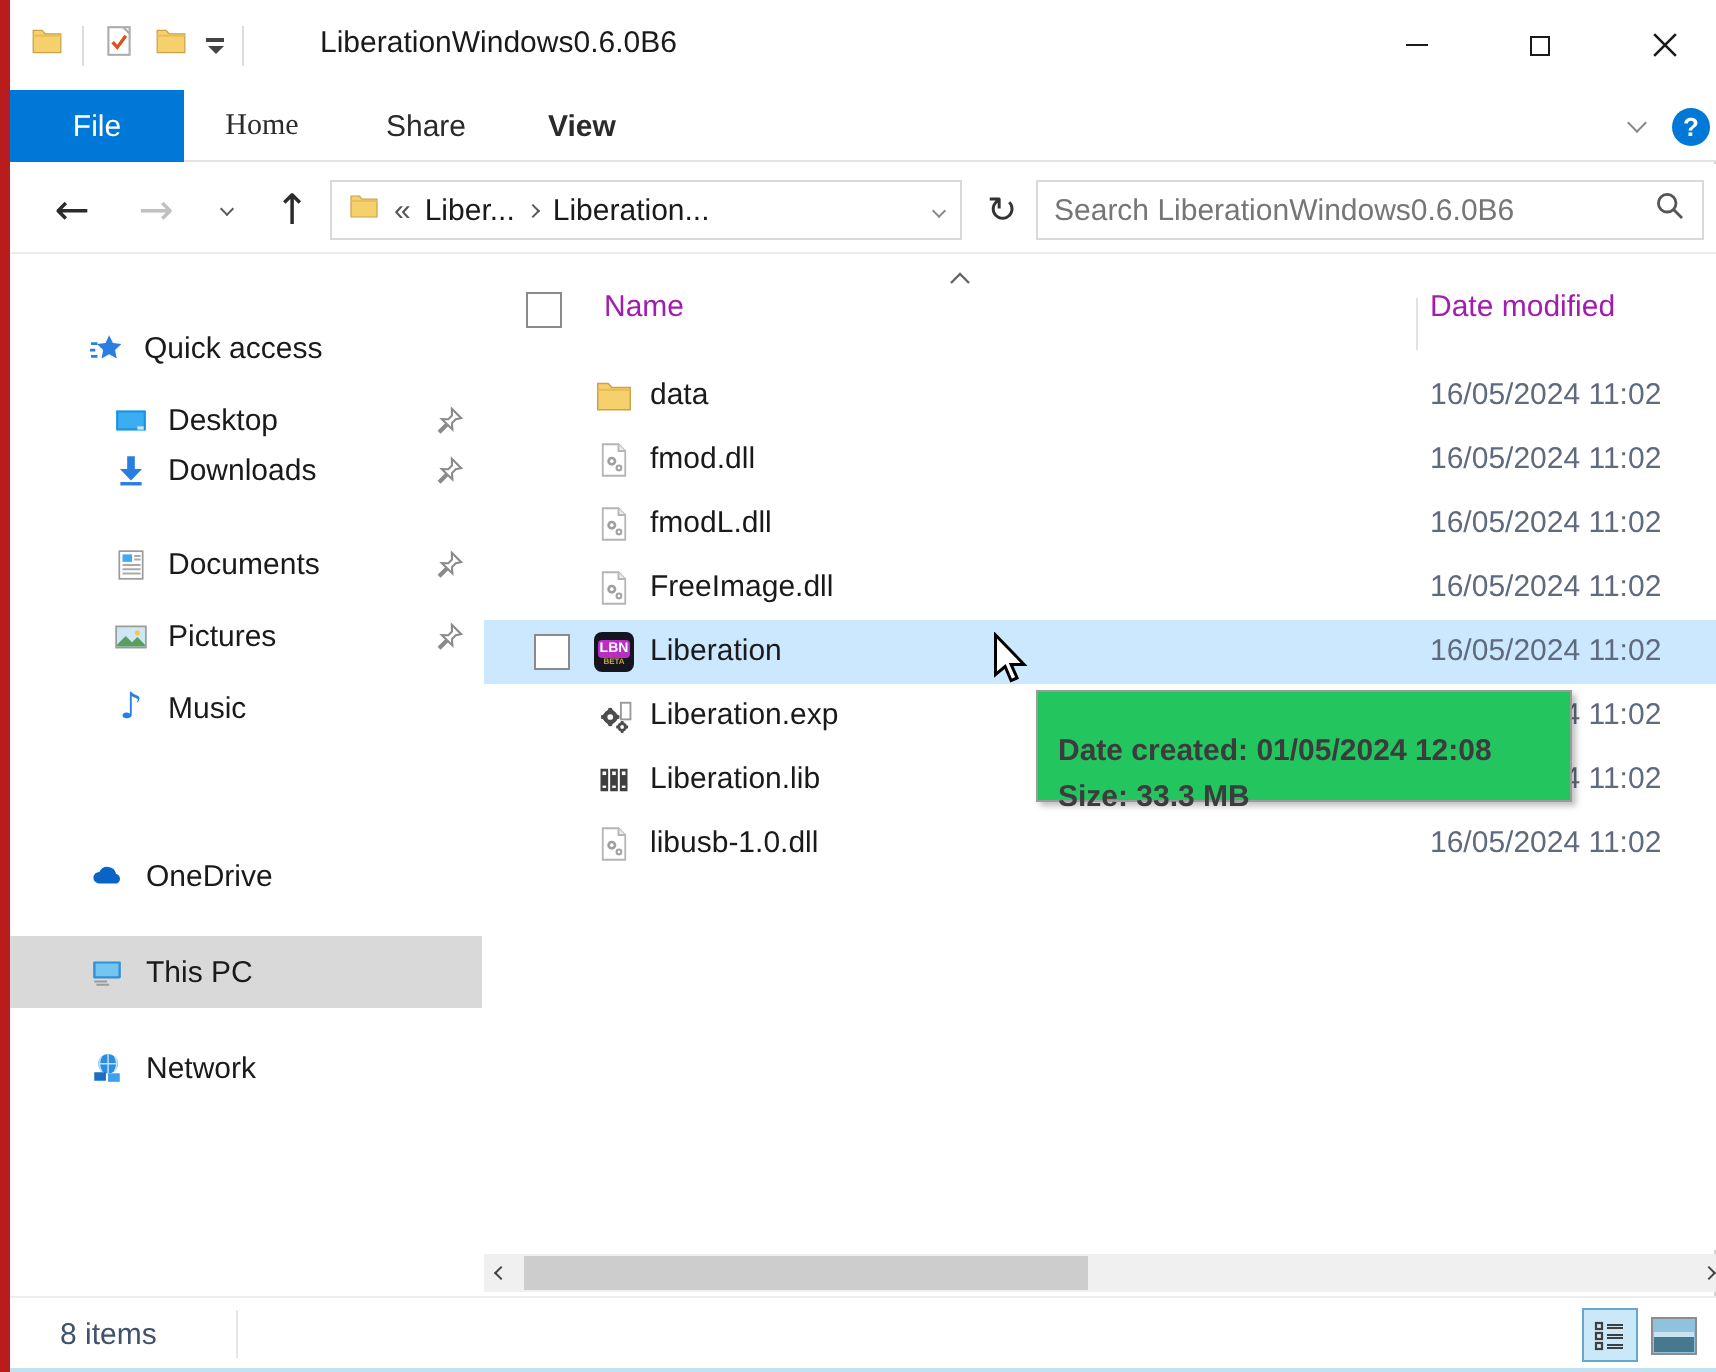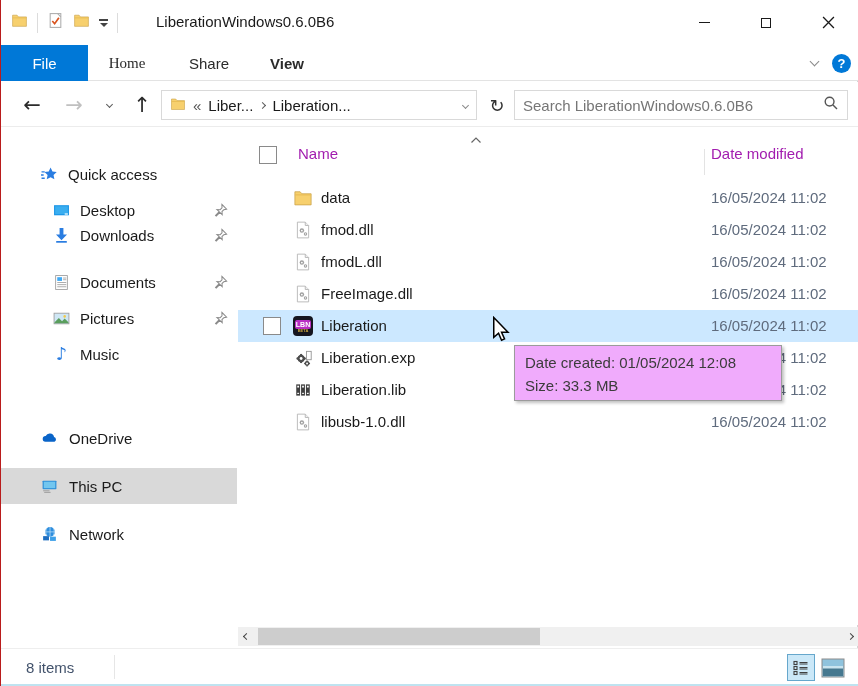--- a/index.html
+++ b/index.html
@@ -1,19 +1,19 @@
 <!DOCTYPE html>
 <html><head>
 <meta charset="utf-8">
 <style>
   * { margin:0; padding:0; box-sizing:border-box; }
   html,body { width:858px; height:686px; background:#fff; overflow:hidden;
     font-family:"Liberation Sans", sans-serif; color:#1a1a1a; }
   .window { position:relative; width:858px; height:686px; background:#fff;
-    border-left:1px solid #b91c1c; border-right:1px solid #d4d4d4; }
+    border-left:5px solid #b91c1c; border-right:1px solid #d4d4d4; }
 
   
   .titlebar { position:absolute; left:0; top:0; width:858px; height:45px; background:#fff; }
   .qat { position:absolute; left:10px; top:12px; display:flex; align-items:center; gap:9px; }
   .qat .sep { width:1px; height:20px; background:#dcdcdc; }
   .qat-caret { display:flex; flex-direction:column; align-items:center; gap:2px; cursor:default; }
   .qat-caret .bar { width:9px; height:2px; background:#444; }
   .qat-caret .tri { width:0; height:0; border-left:4px solid transparent; border-right:4px solid transparent; border-top:4px solid #444; }
   .win-title { position:absolute; left:155px; top:13px; font-size:15px; color:#1a1a1a; white-space:nowrap; }
   .win-controls { position:absolute; right:0; top:0; height:45px; display:flex; }
@@ -78,23 +78,23 @@
   .frow .ficon { position:absolute; left:55px; top:6px; width:20px; height:20px; display:flex; align-items:center; justify-content:center; }
   .frow .fname { position:absolute; left:83px; top:7px; color:#1a1a1a; white-space:nowrap; }
   .frow .fdate { position:absolute; left:473px; top:7px; color:#5f6b7d; white-space:nowrap; }
   .frow .row-check { position:absolute; left:25px; top:7px; }
   .lbn-icon { width:20px; height:20px; background:#15151f; border-radius:4px; display:flex; flex-direction:column;
     align-items:center; justify-content:center; line-height:1; }
   .lbn-badge { background:#b92fc4; color:#fff; font-size:7px; font-weight:bold; border-radius:2px; padding:1px 1px; letter-spacing:0; }
   .lbn-sub { color:#caa53f; font-size:4px; font-weight:bold; }
 
   
-  .tooltip { position:absolute; left:513px; top:345px; width:268px; height:56px; background:#f0abfc;
-    border:1px solid #9b9b9b; box-shadow:2px 2px 3px rgba(0,0,0,.25); padding:5px 10px; font-size:15px;
-    color:#3c3c3c; z-index:20; }
+  .tooltip { position:absolute; left:513px; top:345px; width:268px; height:56px; background:#22c55e;
+    border:1px solid #9b9b9b; box-shadow:2px 2px 3px rgba(0,0,0,.25); padding:18px 10px; font-size:15px;
+    color:#3c3c3c; z-index:20;font-weight:bold; }
   .tooltip div { line-height:23px; }
 
   
   .hscroll { position:absolute; left:237px; top:627px; width:621px; height:19px; background:#f0f0f0; }
   .hs-arrow { position:absolute; top:0; width:17px; height:19px; display:flex; align-items:center; justify-content:center; }
   .hs-thumb { position:absolute; left:20px; top:1px; width:282px; height:17px; background:#cdcdcd; }
 
   
   .statusbar { position:absolute; left:0; top:648px; width:858px; height:36px; background:#fff; border-top:1px solid #eee; }
   .items-count { position:absolute; left:25px; top:10px; font-size:15px; color:#42526b; }

